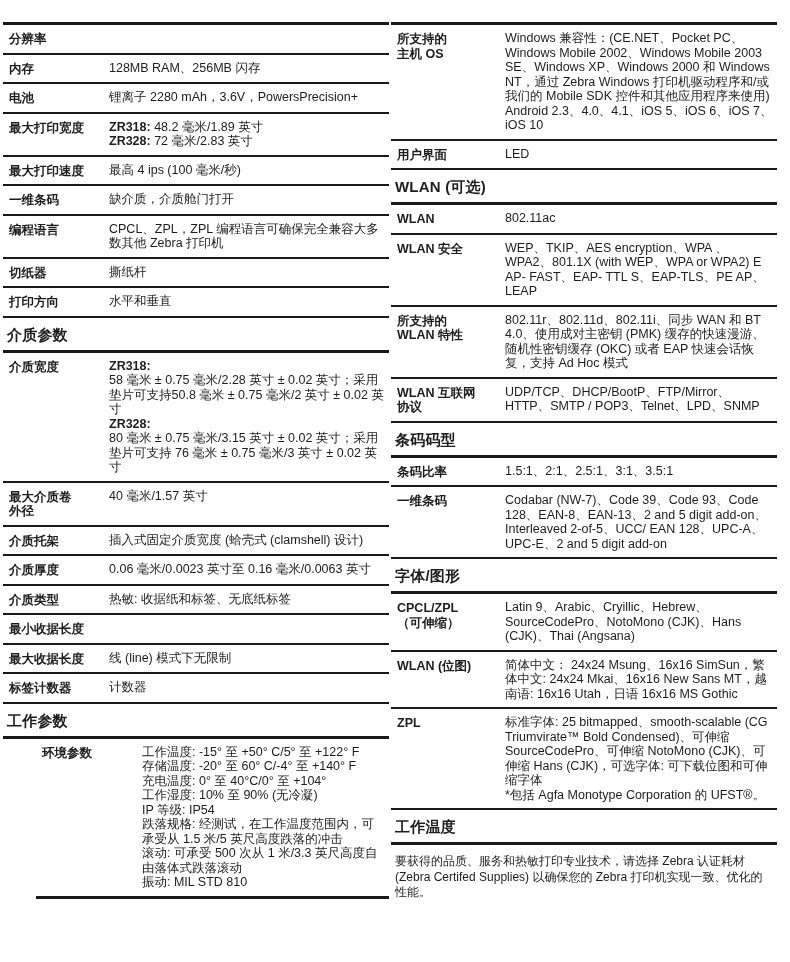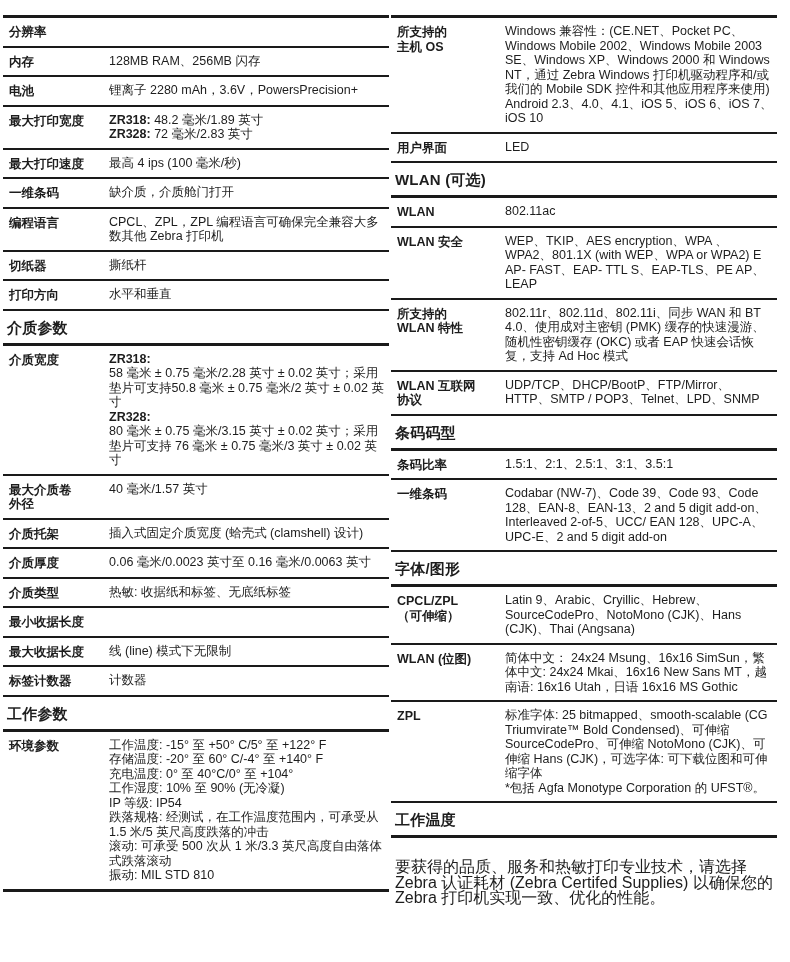--- a/index.html
+++ b/index.html
@@ -3,36 +3,36 @@
 <meta charset="utf-8">
 <style>
   * { margin:0; padding:0; box-sizing:border-box; }
   html,body { background:#ffffff; }
   body {
     width:790px; height:962px;
     font-family:"Liberation Sans","DejaVu Sans",sans-serif;
     color:#1d1d1d;
     overflow:hidden;
   }
-  .page { display:flex; gap:2px; padding:15px 3px 0 3px; }
+  .page { display:flex; gap:2px; padding:22px 3px 0 3px; }
   .col { width:386px; border-top:3px solid #1a1a1a; }
   .spec-row { display:flex; border-bottom:2px solid #1a1a1a; padding:6px 0 6px 6px; }
-  .col .spec-row:last-child { border-bottom-width:3px; }
+  .col .spec-row:last-child { border-bottom-width:3px;margin-left:33px; }
   .lbl {
     flex:none; width:100px;
     font-weight:bold; font-size:12.5px; line-height:14.5px;
     white-space:pre-line; padding-top:1px; padding-right:4px;
   }
   .col.right .lbl { width:108px; }
   .val { flex:1; font-size:12.5px; line-height:14.5px; padding-right:3px; overflow-wrap:break-word; }
   .vline { min-height:14.5px; }
   .b { font-weight:bold; }
   .section { border-bottom:3px solid #1a1a1a; padding:8px 0 5px 4px; }
   .section-title { font-size:15px; font-weight:bold; letter-spacing:0.2px; }
-  .paragraph { padding:9px 4px 8px 4px; font-size:16px; line-height:15.5px;margin-top:12px; }
+  .paragraph { padding:9px 4px 8px 4px; font-size:12px; line-height:15.5px; }
 </style>
 </head>
 <body>
 
 <div class="page">
   <div class="col left">
       <div class="spec-row">
     <div class="lbl">分辨率</div>
   </div>
       <div class="spec-row">

